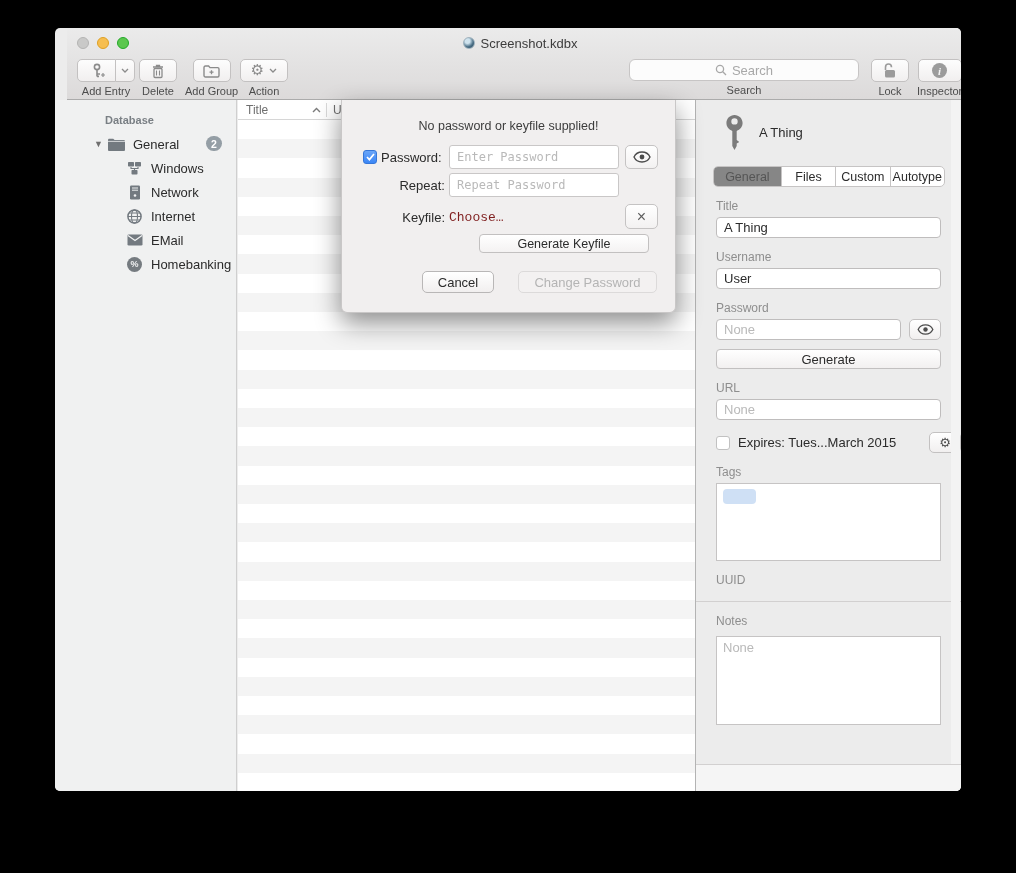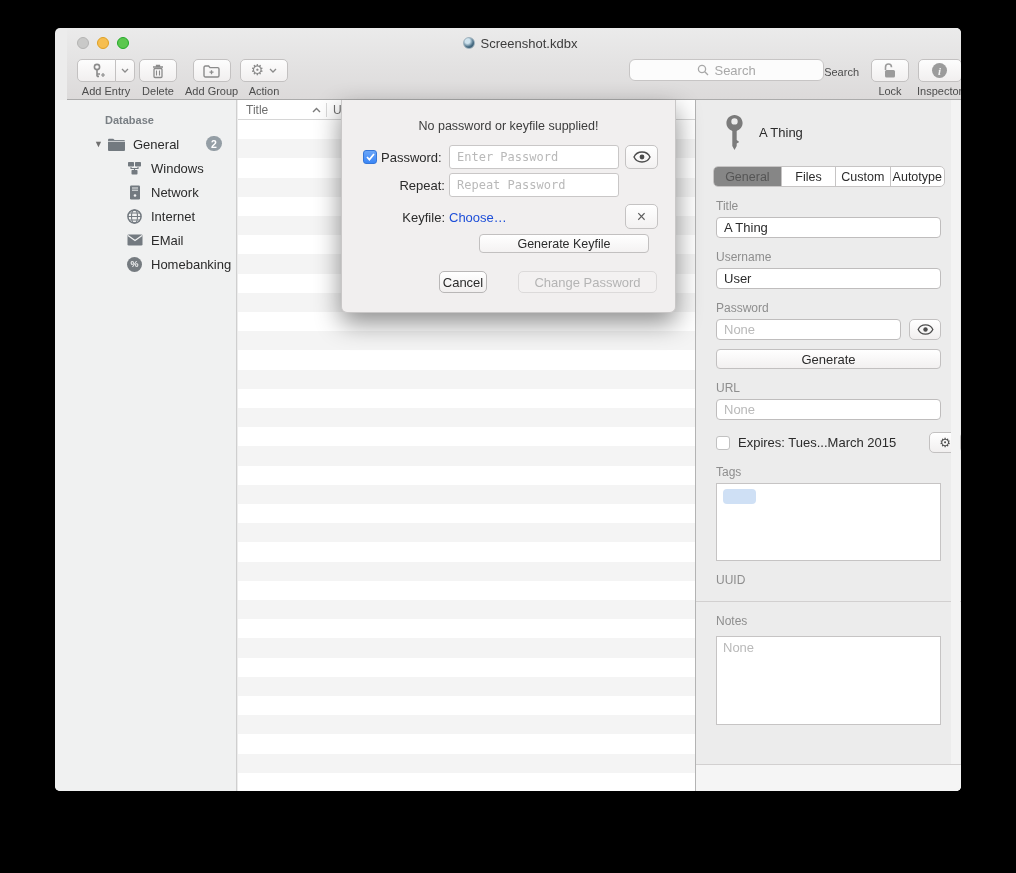--- a/index.html
+++ b/index.html
@@ -31,21 +31,21 @@
   .tbbtn { height:23px; background:linear-gradient(#fdfdfd,#f1efef);
     border:1px solid #c3c1c1; border-radius:5px; display:flex; align-items:center;
     justify-content:center; color:#8b8b8b; }
   .tbbtn.seg-l { border-radius:5px 0 0 5px; width:39px; }
   .tbbtn.seg-r { border-radius:0 5px 5px 0; width:19px; border-left:none; }
   .tbbtn.single { width:38px; }
   .tbbtn.wide { width:48px; gap:5px; }
   .tblabel { font-size:11px; color:#4c4c4c; margin-top:3px; }
   .gearglyph { font-family:"DejaVu Sans",sans-serif; font-size:15px; color:#8b8b8b; line-height:1; }
 
-  .search-wrap { position:absolute; top:1px; left:562px; width:230px; display:flex; flex-direction:row; align-items:center; }
+  .search-wrap { position:absolute; top:1px; left:562px; width:230px; display:flex; flex-direction:column; align-items:center; }
   .search-field { width:230px; height:22px; border:1px solid #c7c5c5; border-radius:6px;
     background:#fcfcfc; display:flex; align-items:center; justify-content:center; gap:5px; }
   .search-ph { font-size:13px; color:#a8a8a8; }
 
   
   .content { position:absolute; top:72px; left:0; right:0; bottom:0; }
   .sidebar { position:absolute; left:0; top:0; bottom:0; width:182px; background:#f0f1f1;
     border-right:1px solid #cfcfcf;padding-left:31px; }
   .src-header { margin:14px 0 6px 19px; font-size:11px; font-weight:bold; color:#797f84; }
   .tree-row { height:24px; display:flex; align-items:center; font-size:13px; color:#2b2b2b; position:relative; }
@@ -83,28 +83,28 @@
     border-radius:3px; background:#fff; padding:0 7px;
     font-family:"DejaVu Sans Mono",monospace; font-size:12px; color:#2b2b2b; }
   .sh-input::placeholder { color:#b9b9b9; }
   .eye-btn { position:absolute; left:283px; width:33px; height:24px; background:linear-gradient(#fff,#f3f1f1);
     border:1px solid #c5c3c3; border-radius:5px; display:flex; align-items:center; justify-content:center; }
   .sq-btn { background:linear-gradient(#fff,#f3f1f1); border:1px solid #c5c3c3; border-radius:5px;
     display:flex; align-items:center; justify-content:center; }
   .xglyph { font-size:16px; color:#5d5d5d; line-height:1; }
   .popup { position:absolute; left:107px; top:106px; width:192px; height:22px; display:flex;
     align-items:center; justify-content:space-between; }
-  .popup-value { font-size:13px; color:#1d4ed8; }
+  .popup-value { font-size:13px; color:#7f1d1d;font-family:Liberation Mono, monospace; }
   .updown { display:flex; flex-direction:column; gap:1px; align-items:center; }
   .gen-key-btn { position:absolute; left:107px; top:134px; width:170px; height:19px;
     background:linear-gradient(#fff,#f4f2f2); border:1px solid #c2c0c0; border-radius:4px;
     font-size:12.5px; color:#2b2b2b; display:flex; align-items:center; justify-content:center;margin-left:30px; }
   .dlg-btn { position:absolute; top:171px; height:22px; border-radius:5px; font-size:13px;
     display:flex; align-items:center; justify-content:center; }
-  .btn-cancel { left:97px; width:48px; background:linear-gradient(#fff,#f1efef);
+  .btn-cancel { left:80px; width:72px; background:linear-gradient(#fff,#f1efef);
     border:1px solid #b9b7b7; color:#2b2b2b; }
   .btn-change { left:176px; width:139px; background:#f3f1f1; border:1px solid #dcdada; color:#b4b4b4; }
 
   
   .inspector { position:absolute; right:0; top:0; bottom:0; width:266px; background:#ececec;
     border-left:1px solid #b3b3b3; }
   .insp-scroll { position:absolute; right:1px; top:0; bottom:0; width:9px; background:#f3f3f3; }
   .insp-head { display:flex; align-items:center; gap:14px; margin:10px 0 0 28px; height:44px; }
   .insp-title { font-size:13px; color:#2b2b2b; }
   .segctrl { display:flex; margin:12px 16px 0 17px; height:21px; border:1px solid #c6c4c4;

